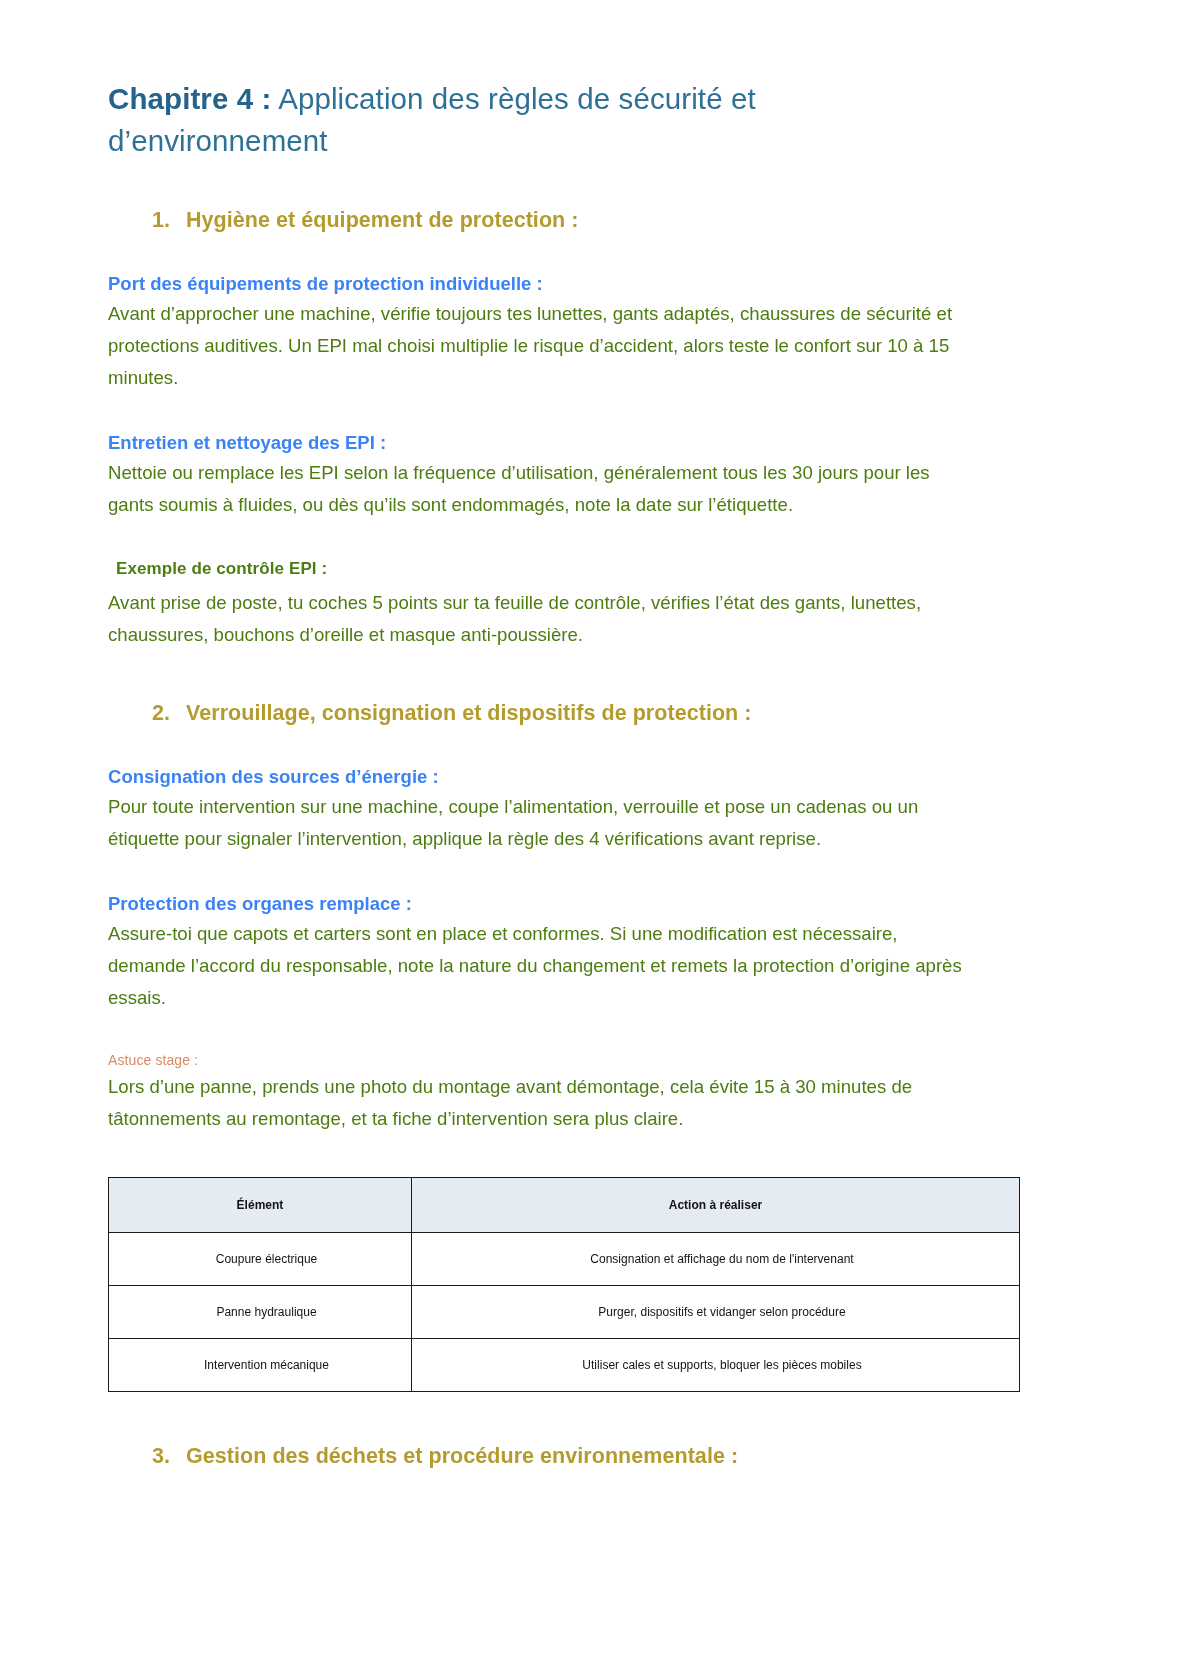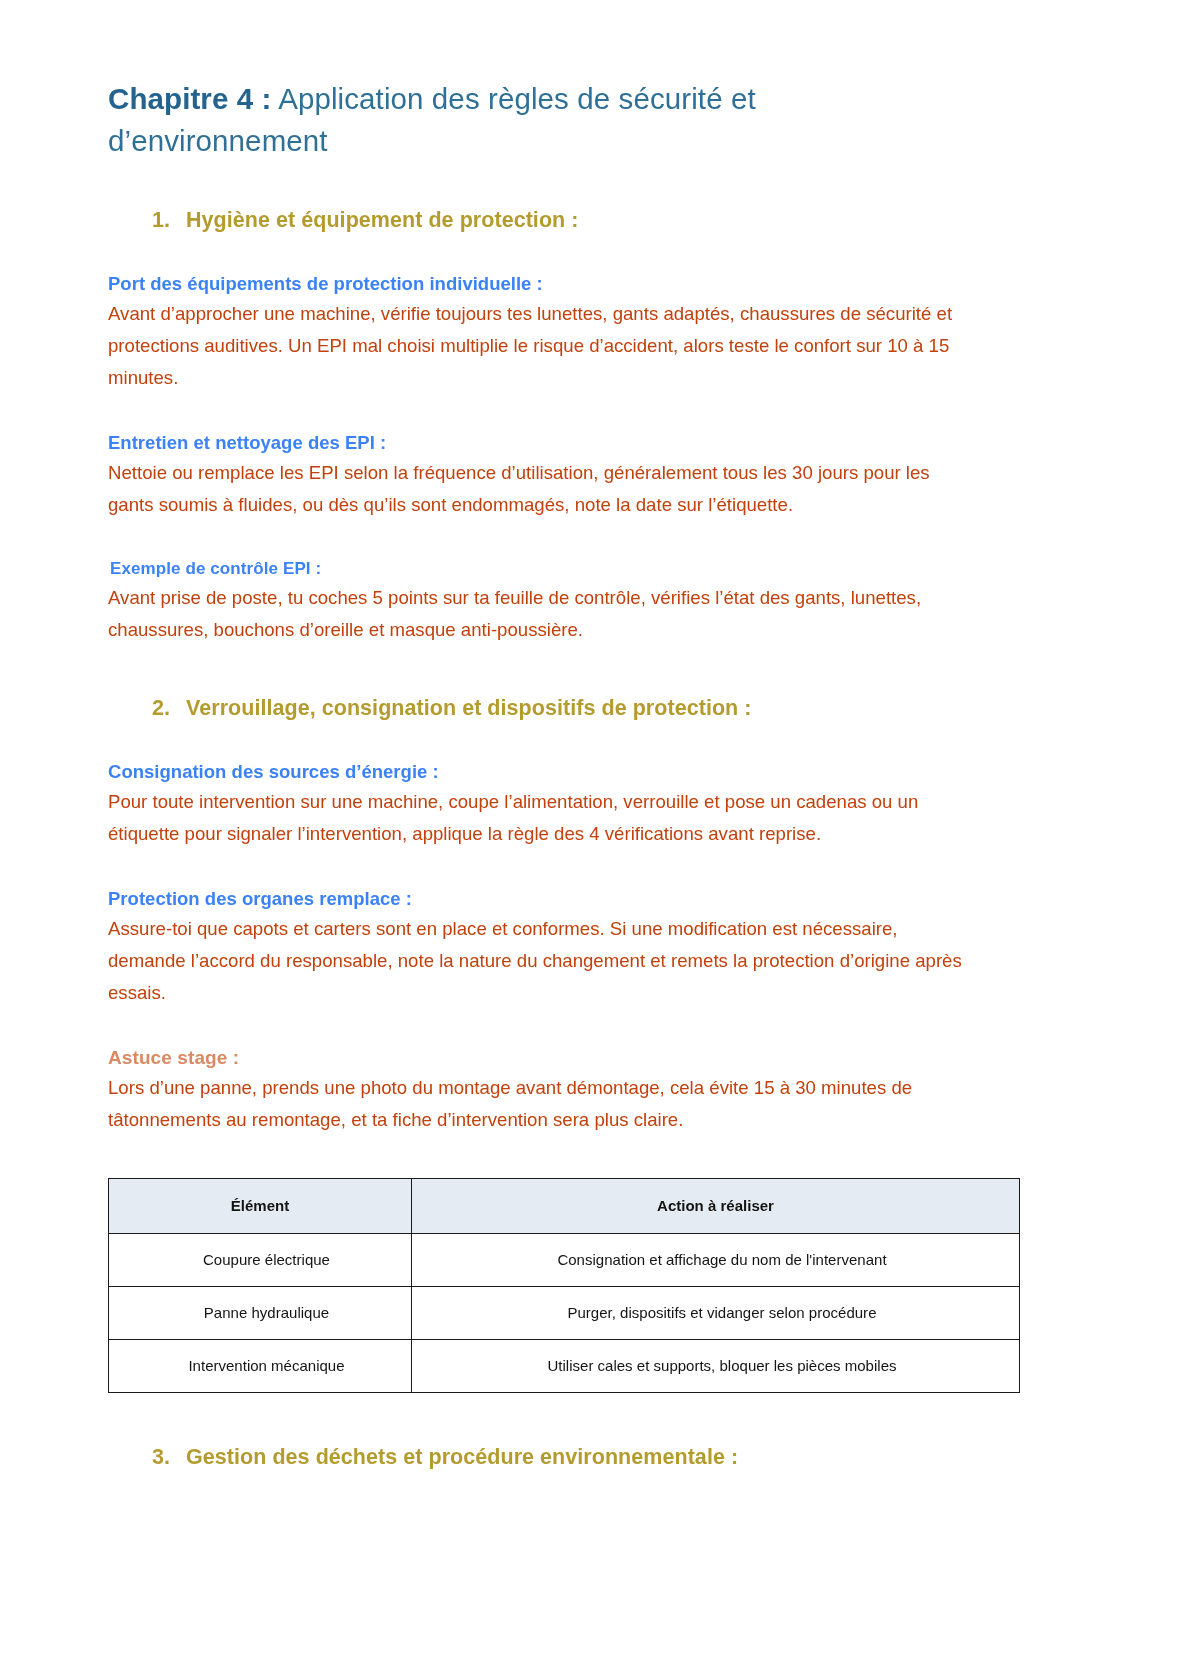--- a/index.html
+++ b/index.html
@@ -64,54 +64,54 @@
   .sub-heading {
     font-size: 18.5px;
     font-weight: 700;
     color: #3b82f6;
     margin: 0;
     letter-spacing: 0.02px;
   }
   .body-text {
     font-size: 18.6px;
     line-height: 1.72;
-    color: #c2410c;
+    color: #4d7c0f;
     margin: 3px 0 0 0;
     max-width: 912px;
     letter-spacing: 0.01px;
   }
   .block { margin-top: 38px; }
   .block-first { margin-top: 40px; }
 
   .callout-green {
     font-size: 17px;
     font-weight: 700;
-    color: #3b82f6;
-    margin: 2px;
+    color: #4d7c0f;
+    margin: 8px;
     letter-spacing: 0.1px;
   }
   .callout-orange {
-    font-size: 19px;
-    font-weight: 700;
+    font-size: 14px;
+    font-weight: 400;
     color: #d98a63;
     margin: 0;
     letter-spacing: 0.1px;
   }
 
   
   .data-table {
     border-collapse: collapse;
     width: 912px;
     margin-top: 42px;
     table-layout: fixed;
   }
   .data-table th,
   .data-table td {
     border: 1.6px solid #1b1b1b;
-    font-size: 15px;
+    font-size: 12px;
     font-weight: 400;
     color: #141414;
     height: 50px;
     vertical-align: middle;
     letter-spacing: 0.01px;
   }
   .data-table th {
     background: #e4ebf2;
     font-weight: 700;
     text-align: center;

